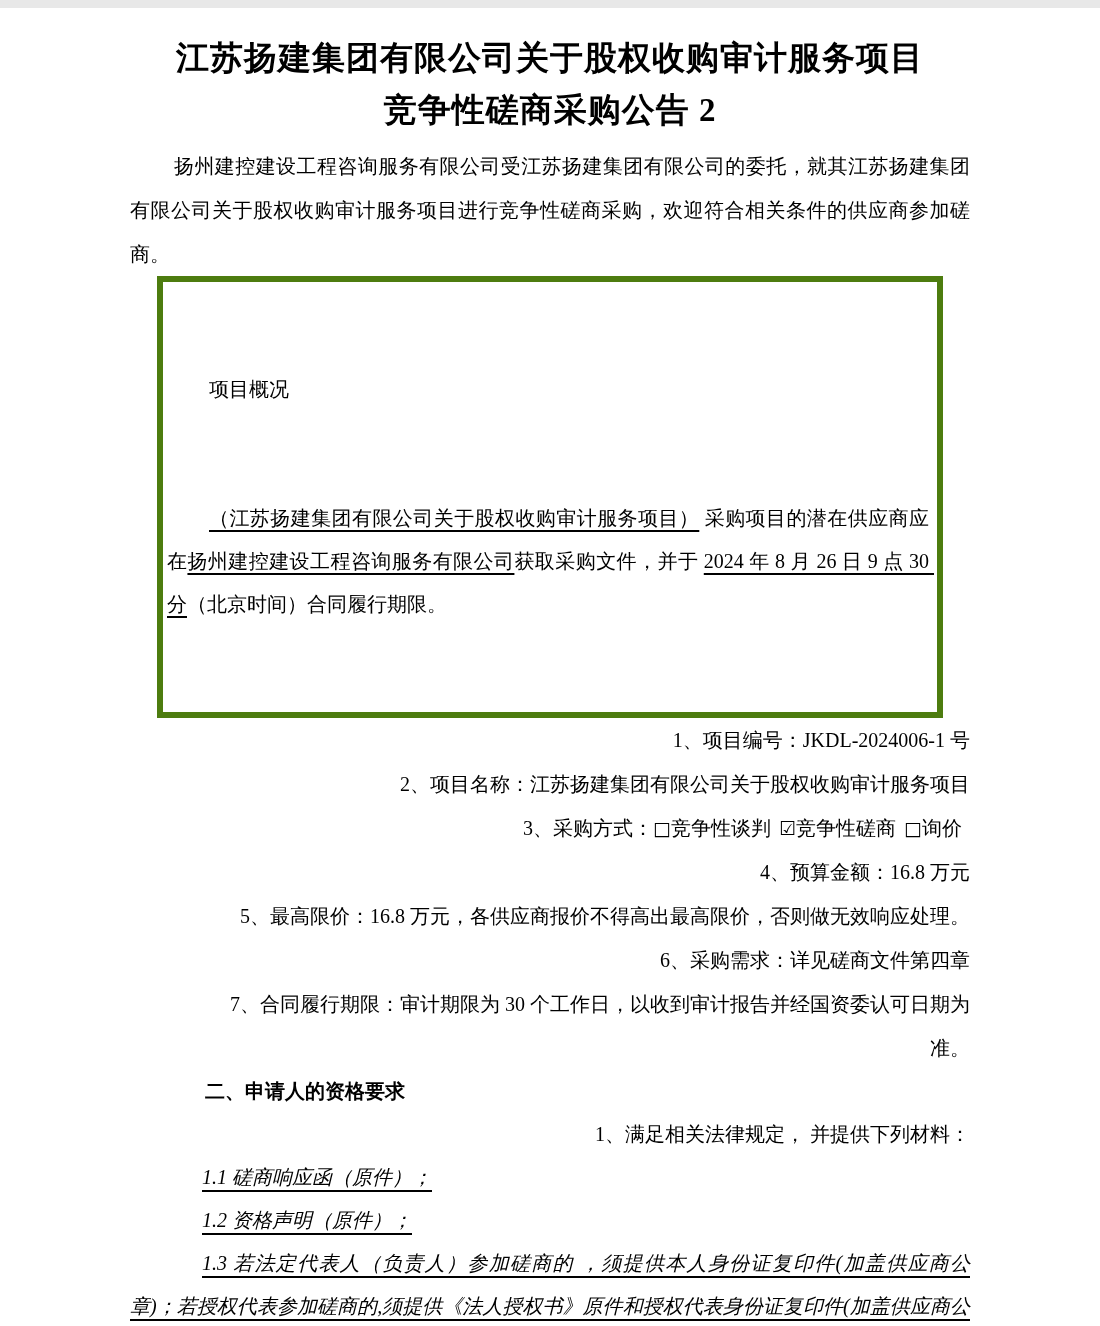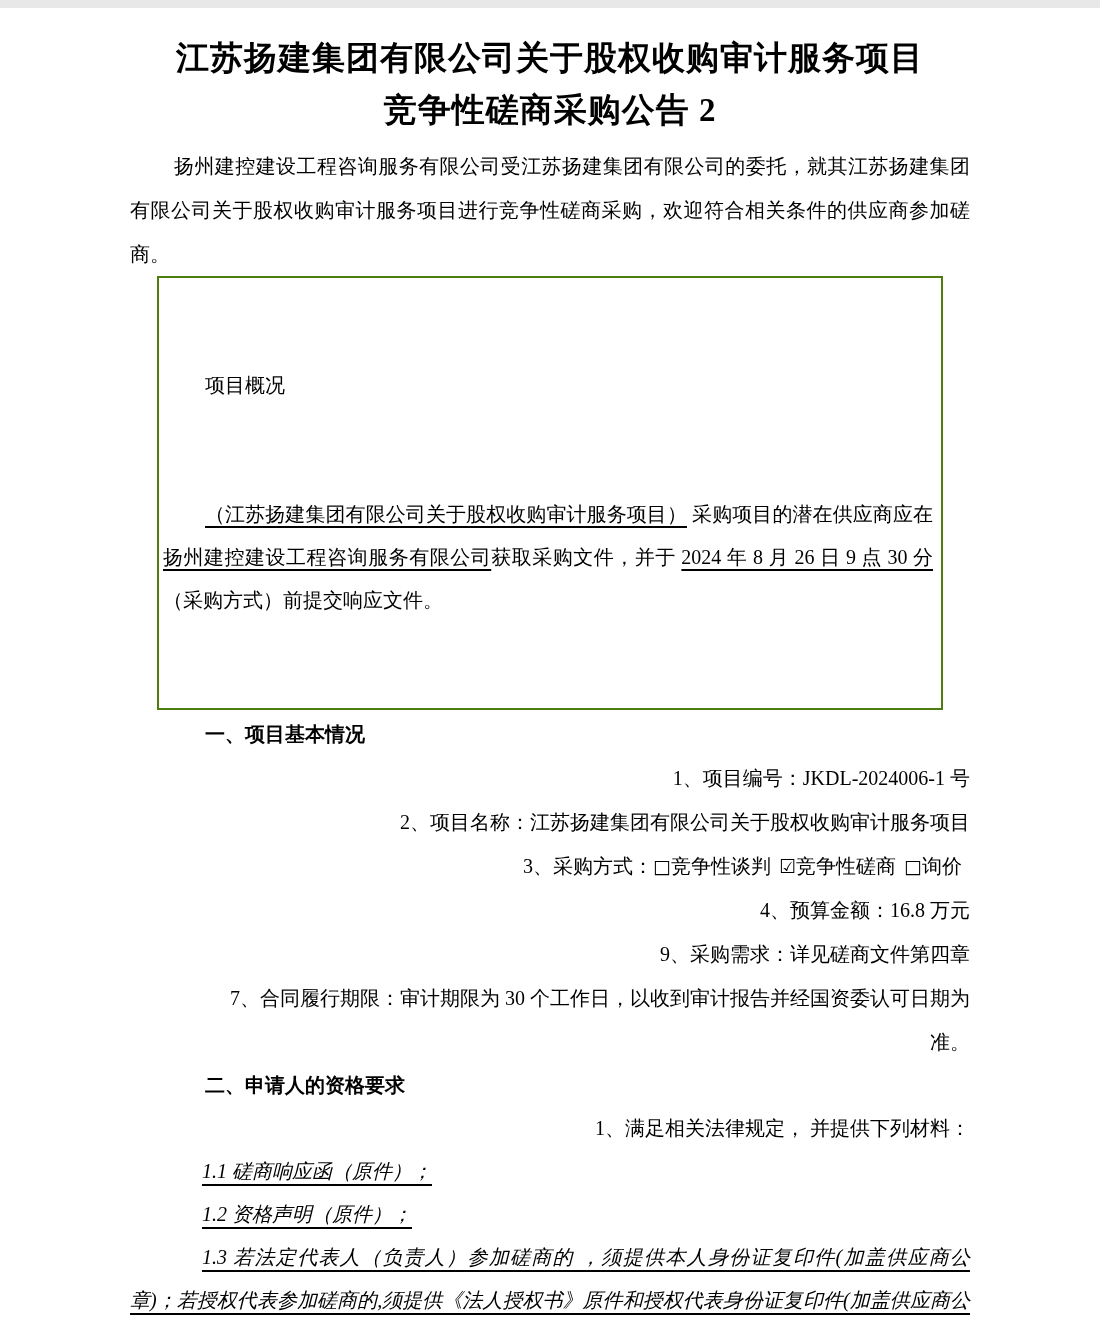--- a/index.html
+++ b/index.html
@@ -29,21 +29,21 @@
     line-height: 44px;
     text-align: justify;
     white-space: pre-wrap;
   }
   .intro {
     margin-top: 8px;
     text-indent: 44px;
   }
   .overview-box {
     margin: 0 157px;
-    border: 2px solid #4d7c0f;
+    border: 6px solid #4d7c0f;
     padding: 0 8px 0 4px;
     line-height: 43px;
     text-align: justify;
     white-space: pre-wrap;
   }
   .overview-heading { text-indent: 42px; }
   .overview-para { text-indent: 42px; }
   .u { text-decoration: underline; text-underline-offset: 5px; }
   .section-heading {
     font-weight: bold;
@@ -71,32 +71,32 @@
 
 <div class="page">
 
   <div class="title title-1">江苏扬建集团有限公司关于股权收购审计服务项目</div>
   <div class="title title-2">竞争性磋商采购公告 2</div>
 
   <div class="body-block intro">扬州建控建设工程咨询服务有限公司受江苏扬建集团有限公司的委托，就其江苏扬建集团有限公司关于股权收购审计服务项目进行竞争性磋商采购，欢迎符合相关条件的供应商参加磋商。</div>
 
   <div class="overview-box">
     <div class="overview-heading">项目概况</div>
-    <div class="overview-para"><span class="u">（江苏扬建集团有限公司关于股权收购审计服务项目）</span><span> 采购项目的潜在供应商应在</span><span class="u">扬州建控建设工程咨询服务有限公司</span><span>获取采购文件，并于 </span><span class="u">2024 年 8 月 26 日 9 点 30 分</span><span>（采购方式）前提交响应文件。</span></div>
+    <div class="overview-para"><span class="u">（江苏扬建集团有限公司关于股权收购审计服务项目）</span><span> 采购项目的潜在供应商应在</span><span class="u">扬州建控建设工程咨询服务有限公司</span><span>获取采购文件，并于 </span><span class="u">2024 年 8 月 26 日 9 点 30 分</span><span>（北京时间）合同履行期限。</span></div>
   </div>
 
-  <div class="body-block section-heading h-basic">一、项目基本情况</div>
 
   <div class="body-block list-item">1、项目编号：JKDL-2024006-1 号</div>
   <div class="body-block list-item">2、项目名称：江苏扬建集团有限公司关于股权收购审计服务项目</div>
 
   <div class="body-block list-item"><span>3、采购方式：</span><span class="method-option"><span class="checkbox-glyph">□</span><span>竞争性谈判</span></span><span class="method-option"><span class="checkbox-glyph">☑</span><span>竞争性磋商</span></span><span class="method-option"><span class="checkbox-glyph">□</span><span>询价</span></span></div>
 
   <div class="body-block list-item">4、预算金额：16.8 万元</div>
-  <div class="body-block list-item">9、采购需求：详见磋商文件第四章</div>
+  <div class="body-block list-item">5、最高限价：16.8 万元，各供应商报价不得高出最高限价，否则做无效响应处理。</div>
+  <div class="body-block list-item">6、采购需求：详见磋商文件第四章</div>
   <div class="body-block list-item">7、合同履行期限：审计期限为 30 个工作日，以收到审计报告并经国资委认可日期为准。</div>
 
   <div class="body-block section-heading q-block">二、申请人的资格要求</div>
   <div class="body-block list-item q-block">1、满足相关法律规定， 并提供下列材料：</div>
 
   <div class="body-block material">1.1 磋商响应函（原件）；</div>
   <div class="body-block material">1.2 资格声明（原件）；</div>
   <div class="body-block material">1.3 若法定代表人（负责人）参加磋商的 ，须提供本人身份证复印件(加盖供应商公章)；若授权代表参加磋商的,须提供《法人授权书》原件和授权代表身份证复印件(加盖供应商公章)；</div>
 
 </div>

